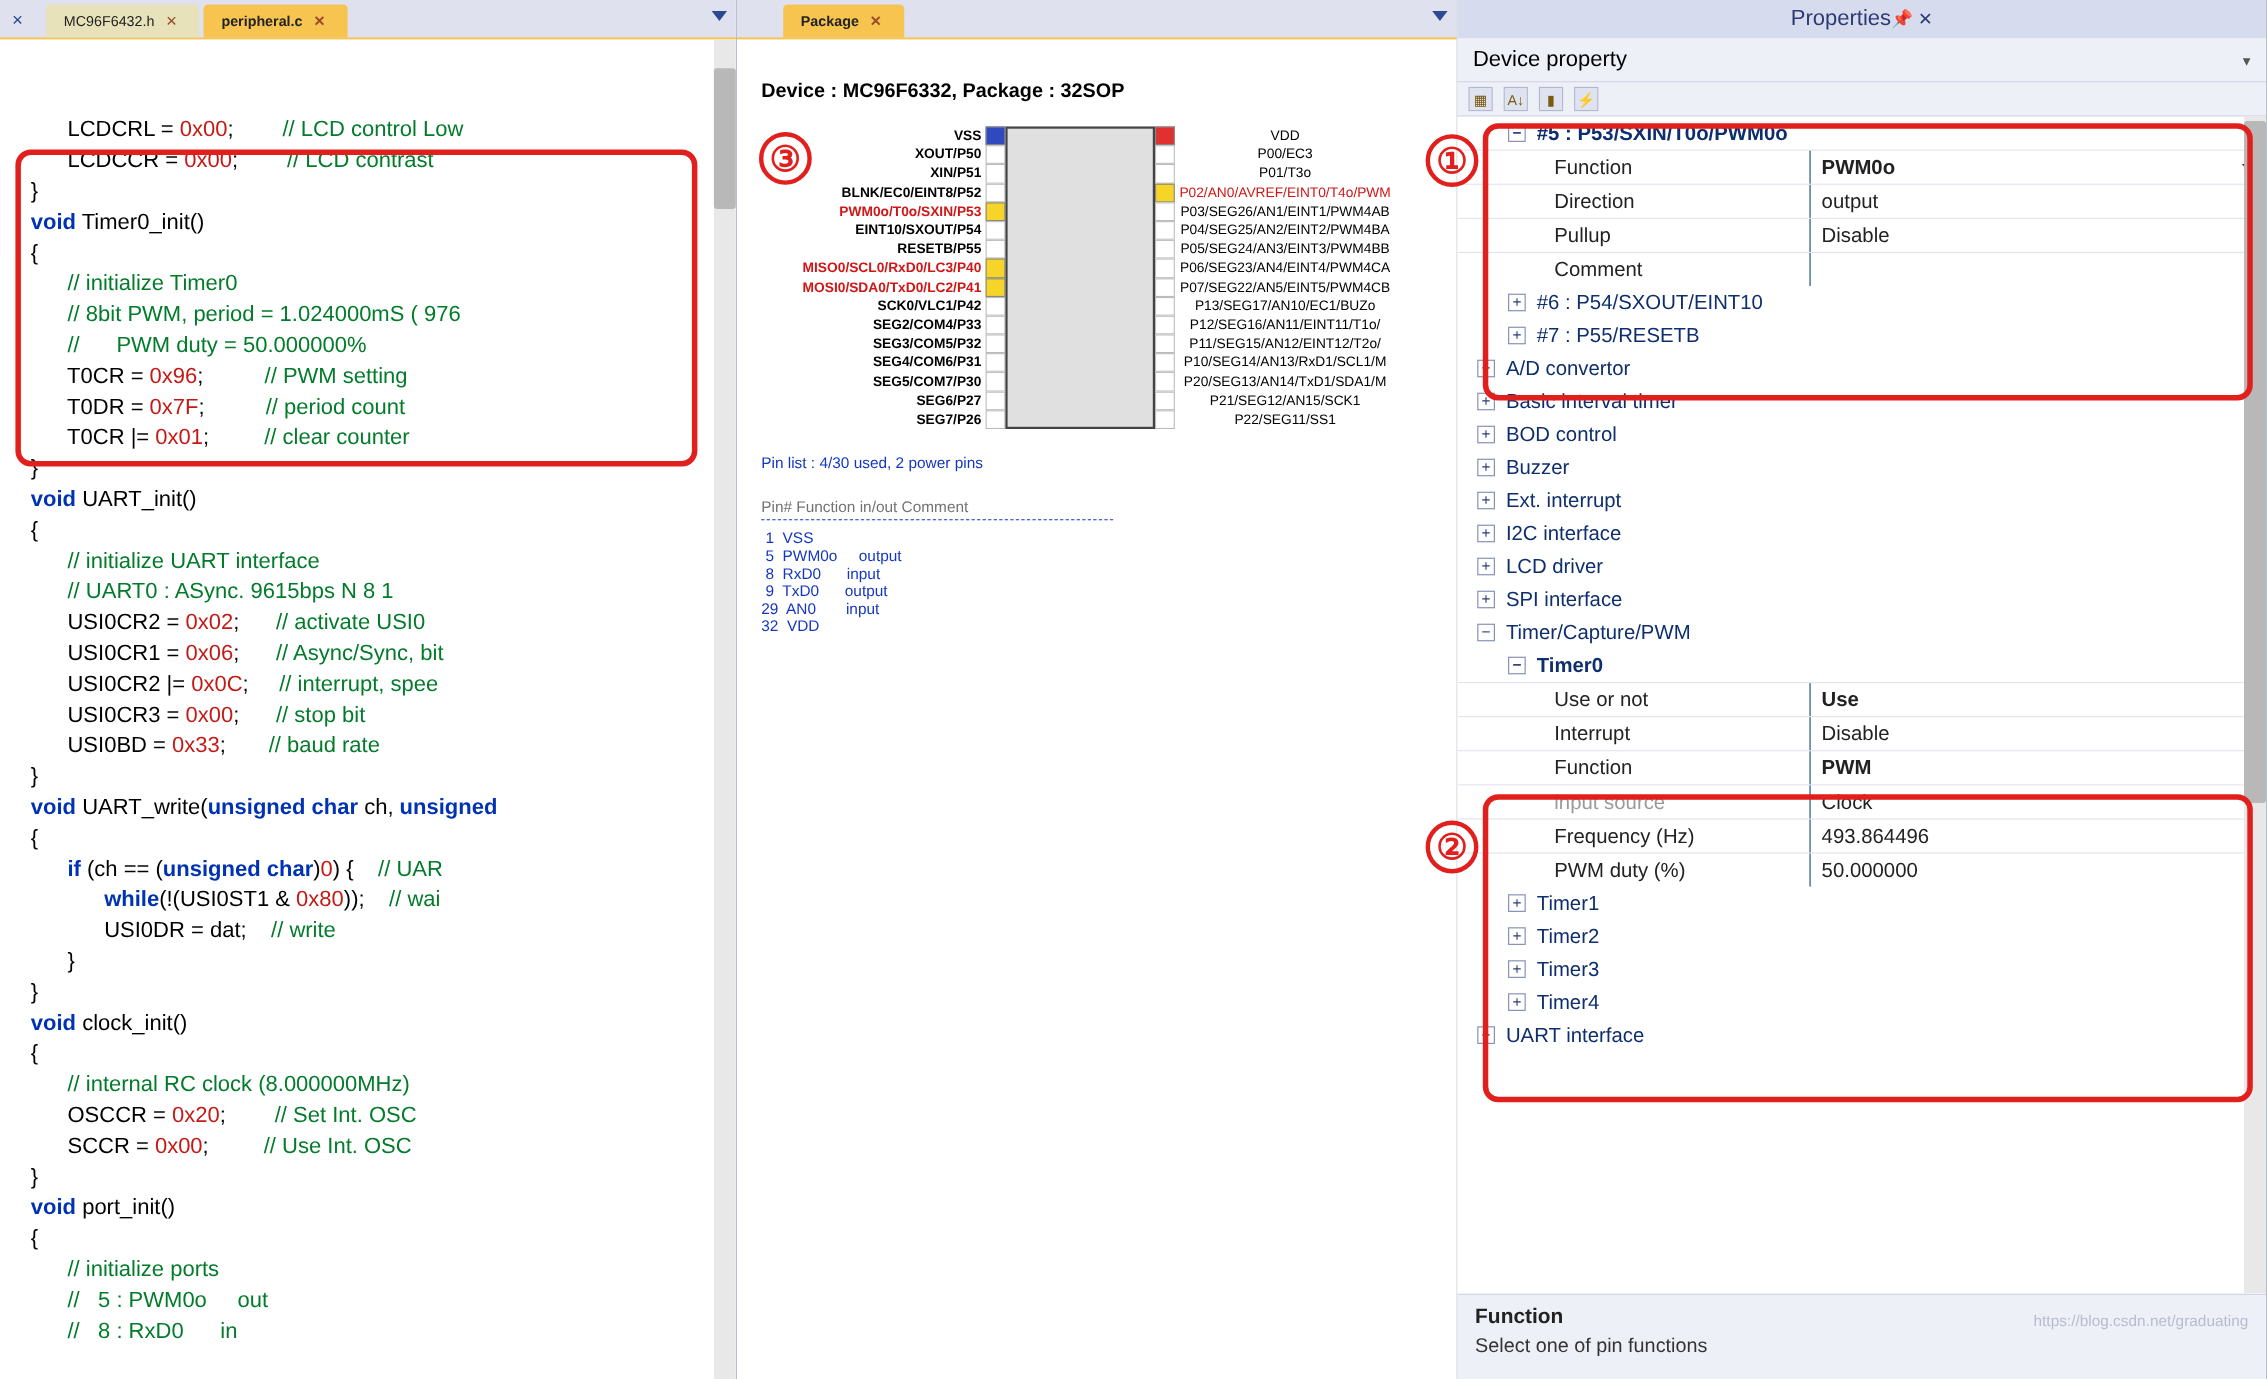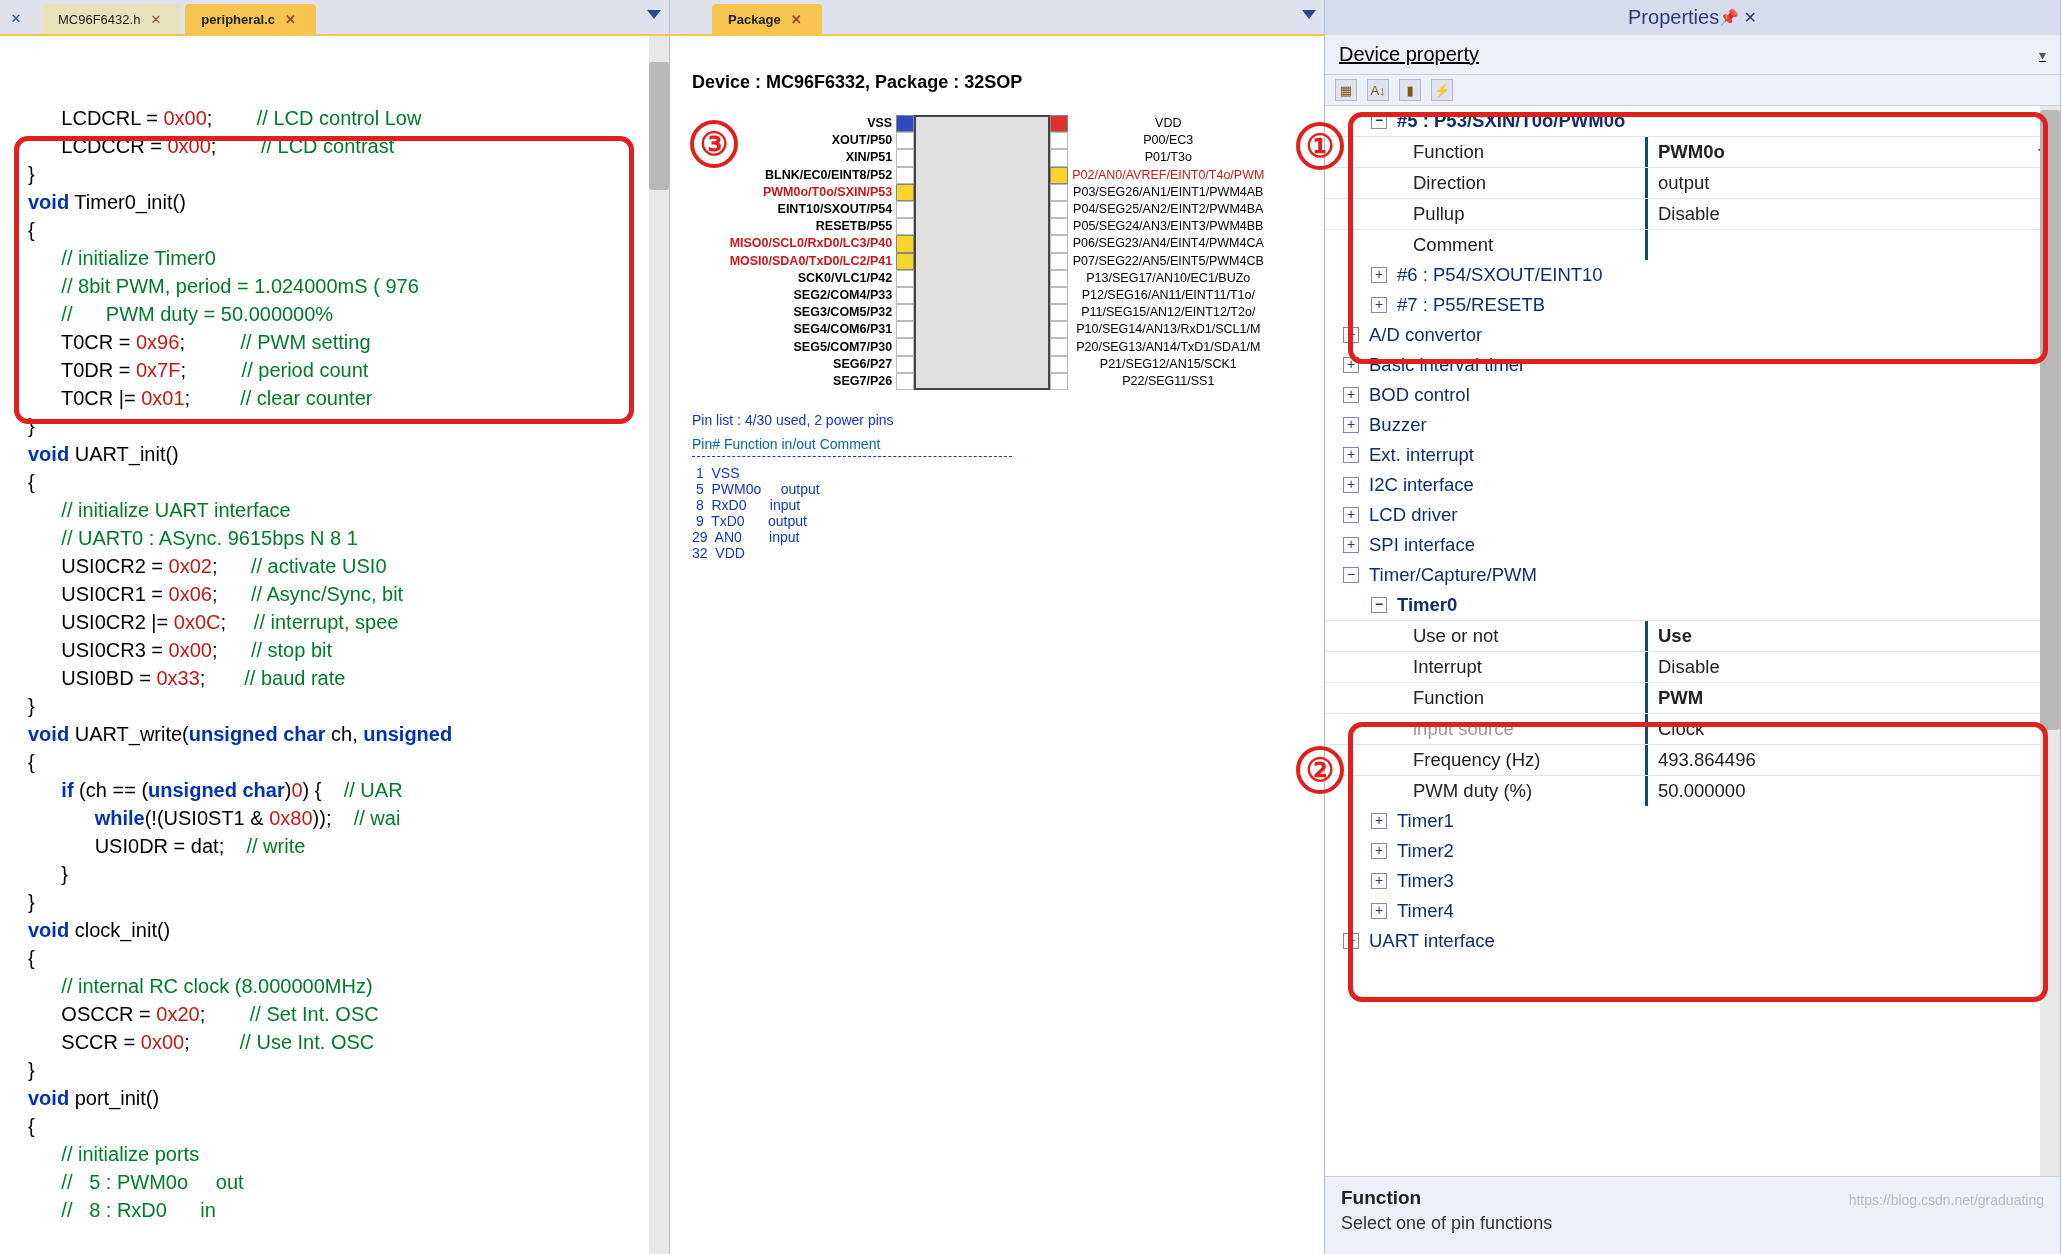--- a/index.html
+++ b/index.html
@@ -41,40 +41,40 @@
 .chip-col.right { text-align:center;  padding-left:4px; }
 .chip-col .pinlabel { white-space:nowrap; }
 .chip-col .pinlabel.red  { color:#d01616; }
 .pinpad { width:18px; display:flex; flex-direction:column; }
 .pinpad .pad { height:17.2px; }
 .pinpad .pad.on   { background:#f6d528; border:1px solid #888; }
 .pinpad .pad.vdd  { background:#e03030; border:1px solid #888; }
 .pinpad .pad.gnd  { background:#3048c0; border:1px solid #888; }
 .pinpad .pad.off  { background:#fff; border:1px solid #bbb; }
 .pinlist-hdr { color:#1436c0; margin-top:6px; }
-.pinlist-cols{ color:#0369a1; margin-top:8px; }
+.pinlist-cols{ color:#737373; margin-top:24px; }
 .pinlist-sep { border-top:1px dashed #1436c0; margin:4px 0 8px 0; width:320px; }
 .pinlist-row { color:#1436c0; white-space:pre; }
 
 
 .props-title { background:#d6dbee; color:#2e3a72; font-size:20px; padding:6px 14px; display:flex; align-items:center; justify-content:center; }
 .props-title .pin { font-size:16px; color:#2e3a72; }
-.props-sub   { background:#eef0f8; padding:8px 14px; font-size:20px; color:#000; display:flex; align-items:center; justify-content:space-between; border-bottom:1px solid #c7cbdd;text-decoration:underline; }
+.props-sub   { background:#eef0f8; padding:8px 14px; font-size:20px; color:#000; display:flex; align-items:center; justify-content:space-between; border-bottom:1px solid #c7cbdd; }
 .props-sub .chev { font-size:14px; color:#555; }
 .props-toolbar { background:#eef0f8; padding:4px 10px; border-bottom:1px solid #c7cbdd; display:flex; gap:10px; }
 .props-toolbar .ico { width:22px; height:22px; background:#dfe3f0; border:1px solid #b4b9d0; display:flex; align-items:center; justify-content:center; font-size:13px; color:#7a5a10; }
 .prop-tree { flex:1; overflow:auto; background:#fff; font-size:18.5px; position:relative; }
 .prop-group { display:flex; align-items:center; gap:10px; padding:4px 8px 4px 18px; color:#0e2e6d; }
 .prop-group.bold { font-weight:600; }
 .prop-group .exp { width:16px; height:16px; border:1px solid #7d88b2; background:#fff; color:#2e3a72; font-size:14px; line-height:13px; text-align:center; cursor:pointer; }
 .prop-group.nested { padding-left:46px; }
 .prop-row { display:grid; grid-template-columns:320px 1fr; border-top:1px solid #e1e3ee; }
 .prop-row .k { padding:4px 8px 4px 88px; color:#222; }
 .prop-row .k.grey { color:#9a9a9a; }
-.prop-row .v { padding:4px 10px; border-left:3px solid #0c4a6e; display:flex; align-items:center; justify-content:space-between; }
+.prop-row .v { padding:4px 10px; border-left:1px solid #0c4a6e; display:flex; align-items:center; justify-content:space-between; }
 .prop-row .v.bold { font-weight:700; }
 .prop-row .v .dd { width:0;height:0;border-left:6px solid transparent;border-right:6px solid transparent;border-top:7px solid #333; cursor:pointer; }
 .prop-help { border-top:1px solid #c7cbdd; background:#eef0f8; padding:10px 16px 20px 16px; }
 .prop-help .h { font-weight:700; font-size:19px; }
 .prop-help .t { font-size:18px; color:#333; margin-top:4px; }
 .watermark { position:absolute; right:16px; bottom:46px; font-size:14px; color:#b7bccf; }
 
 
 .circ { position:absolute; width:48px; height:48px; border:4px solid #e1201d; border-radius:50%; color:#e1201d; font-size:32px; font-weight:700; display:flex; align-items:center; justify-content:center; background:rgba(255,255,255,0); z-index:50; }
 .scrollbar-prop { position:absolute; right:0; top:0; bottom:0; width:20px; background:#e8e8e8; }

